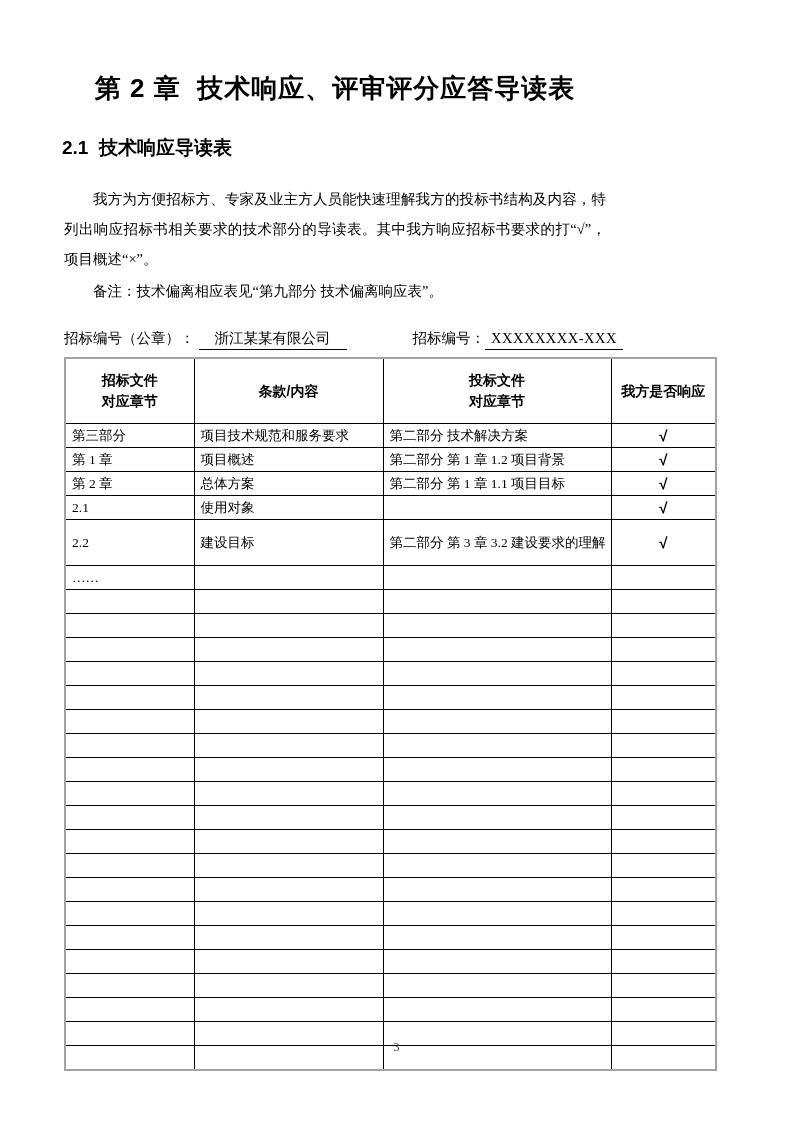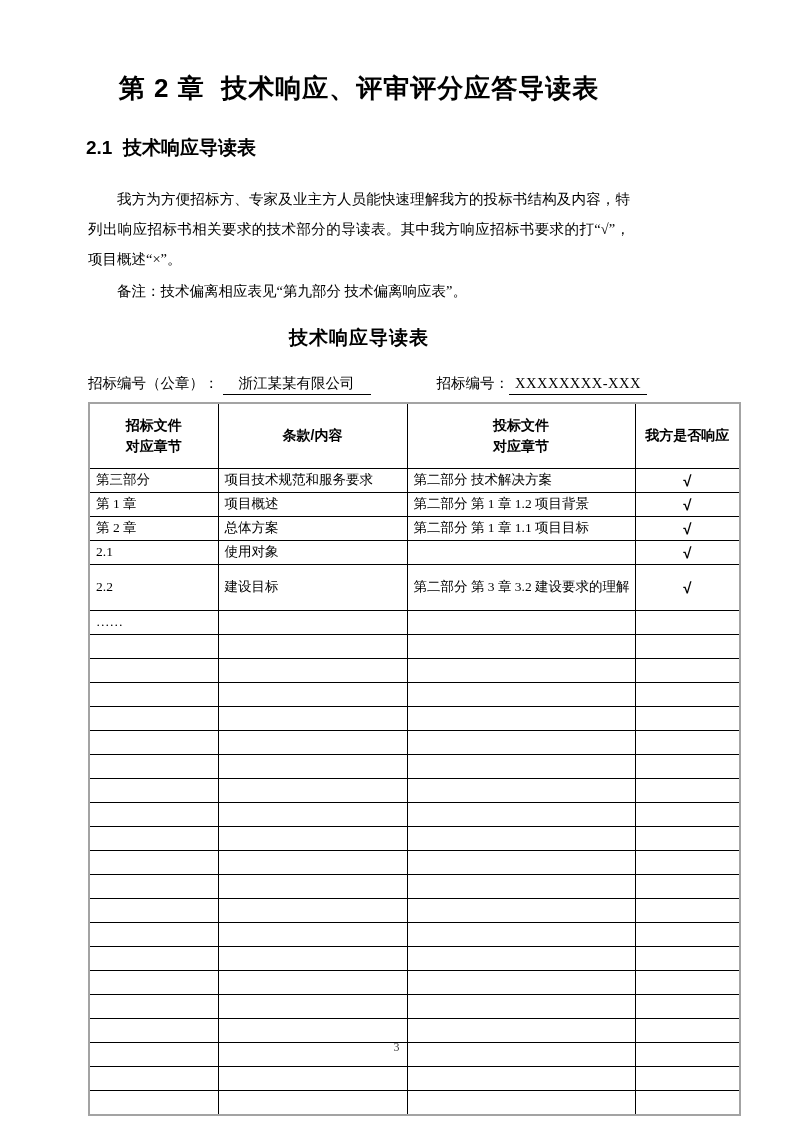--- a/index.html
+++ b/index.html
@@ -14,21 +14,21 @@
   .page {
     position: relative;
     width: 793px;
     height: 1122px;
     background: #ffffff;
     overflow: hidden;
     box-sizing: border-box;
   }
   .content {
     position: absolute;
-    left: 88px;
+    left: 64px;
     top: 0;
     width: 542px;
   }
 
   
   .chapter-title {
     margin: 0;
     padding-top: 72px;
     text-align: center;
     font-family: "Liberation Sans", "DejaVu Sans", sans-serif;
@@ -159,21 +159,20 @@
   <div class="content">
 
     <h1 class="chapter-title">第 2 章  技术响应、评审评分应答导读表</h1>
 
     <h2 class="section-heading">2.1  技术响应导读表</h2>
 
     <p class="para para-first">我方为方便招标方、专家及业主方人员能快速理解我方的投标书结构及内容，特列出响应招标书相关要求的技术部分的导读表。其中我方响应招标书要求的打“√”，项目概述“×”。</p>
 
     <p class="para para-note">备注：技术偏离相应表见“第九部分 技术偏离响应表”。</p>
 
-    <div class="table-title">技术响应导读表</div>
 
     <div class="info-line">
       <span class="info-label">招标编号（公章）：</span>
       <span class="info-gap-a"></span>
       <span class="info-value value-company">浙江某某有限公司</span>
       <span class="info-gap-b"></span>
       <span class="info-label">招标编号：</span>
       <span class="info-value value-bidno">XXXXXXXX-XXX</span>
     </div>
 

